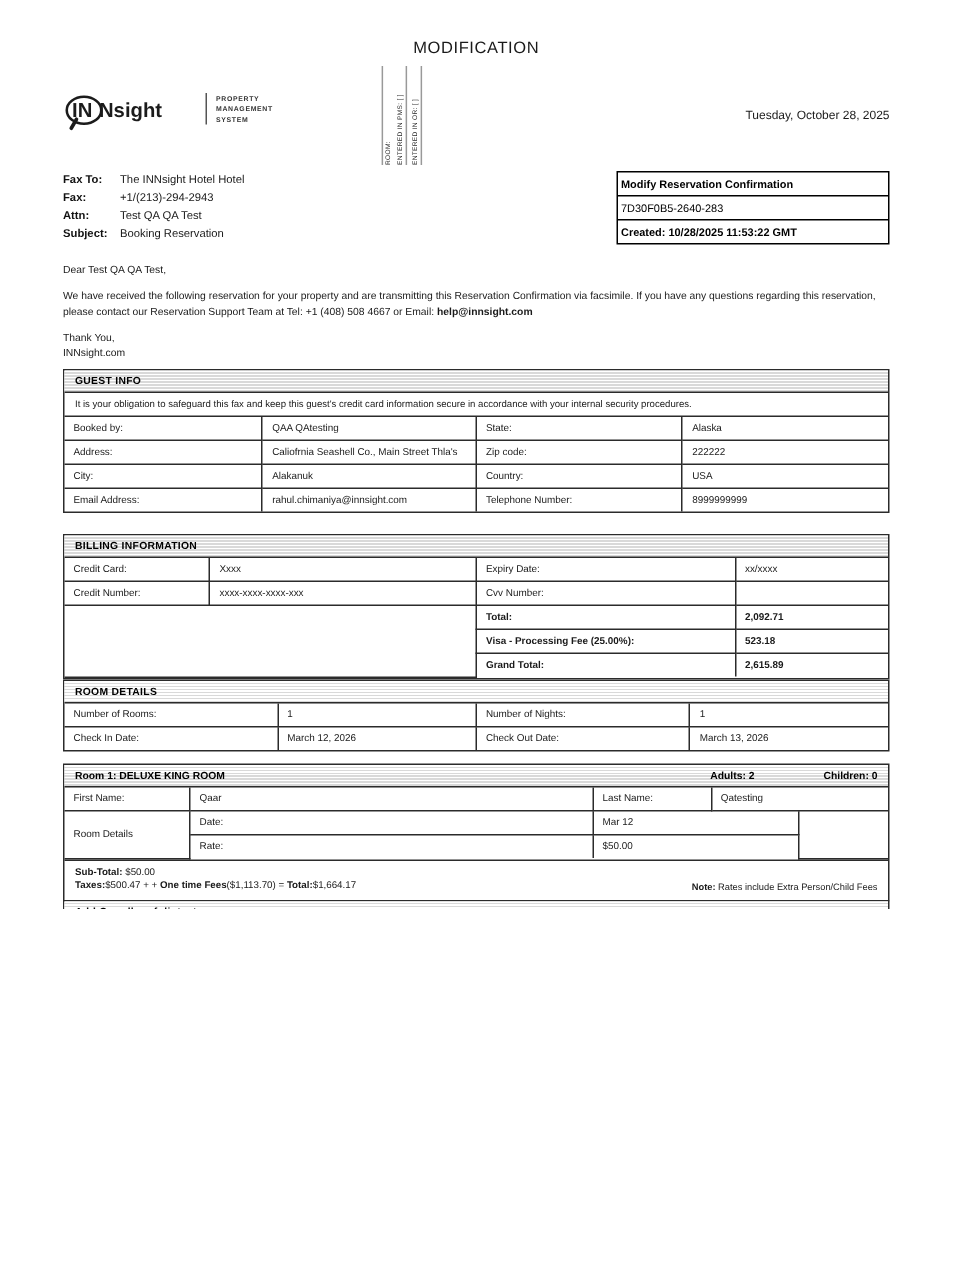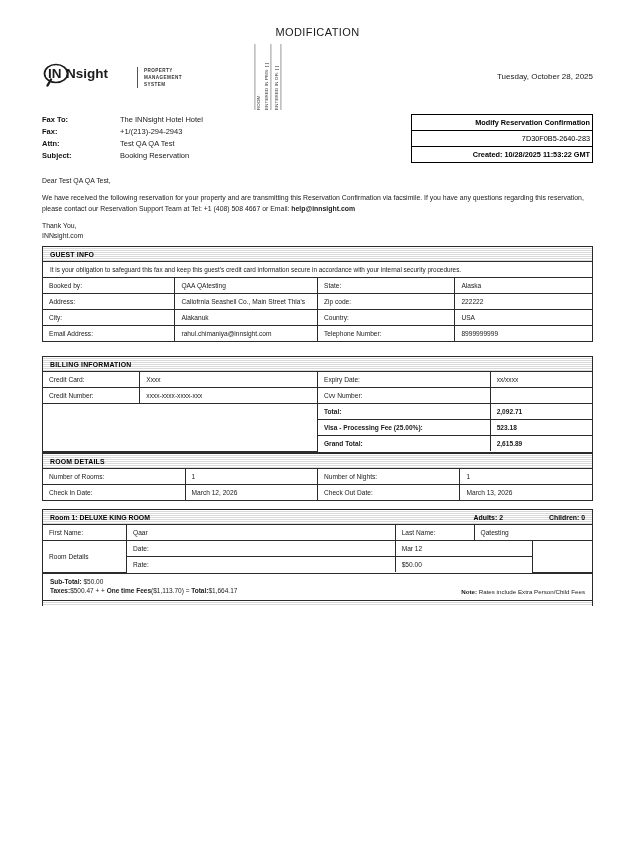--- a/index.html
+++ b/index.html
@@ -55,21 +55,21 @@
     padding-left: 1px;
     height: 66px;
   }
   .vmark.first { border-left: none; border-right: 0.6px solid #999; padding-right: 2px; }
 
   .logo {
     position: absolute;
     top: 62px;
     left: 42px;
     display: flex;
-    align-items: flex-end;
+    align-items: flex-start;
   }
   .logo-mark {
     position: relative;
     display: flex;
     align-items: center;
   }
   .logo-mark svg { display: block; }
   .logo-divider {
     width: 1px;
     height: 21px;
@@ -94,33 +94,33 @@
   }
 
   
   .fax-block {
     position: absolute;
     top: 114px;
     left: 42px;
     font-size: 7.5px;
     line-height: 1.62;
   }
-  .fax-row { display: flex; gap: 40px; }
+  .fax-row { display: flex; }
   .fax-label { font-weight: bold; width: 38px; color: #111; }
   .fax-value { color: #1a1a1a; }
 
   
   .confirm-box {
     position: absolute;
     top: 114px;
     right: 42px;
     width: 182px;
     border: 1.1px solid #000;
     box-sizing: border-box;
-    text-align: right;
+    text-align: left;
     background: #fff;
   }
   .confirm-row {
     padding: 3px 2px;
     font-size: 7.3px;
     border-bottom: 1.1px solid #000;
     color: #000;
   }
   .confirm-row:last-child { border-bottom: none; }
   .confirm-row.bold { font-weight: bold; }

